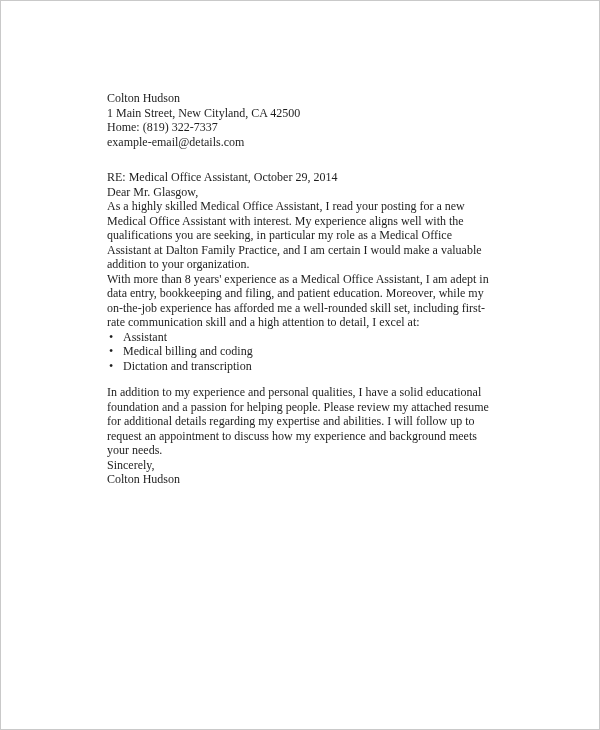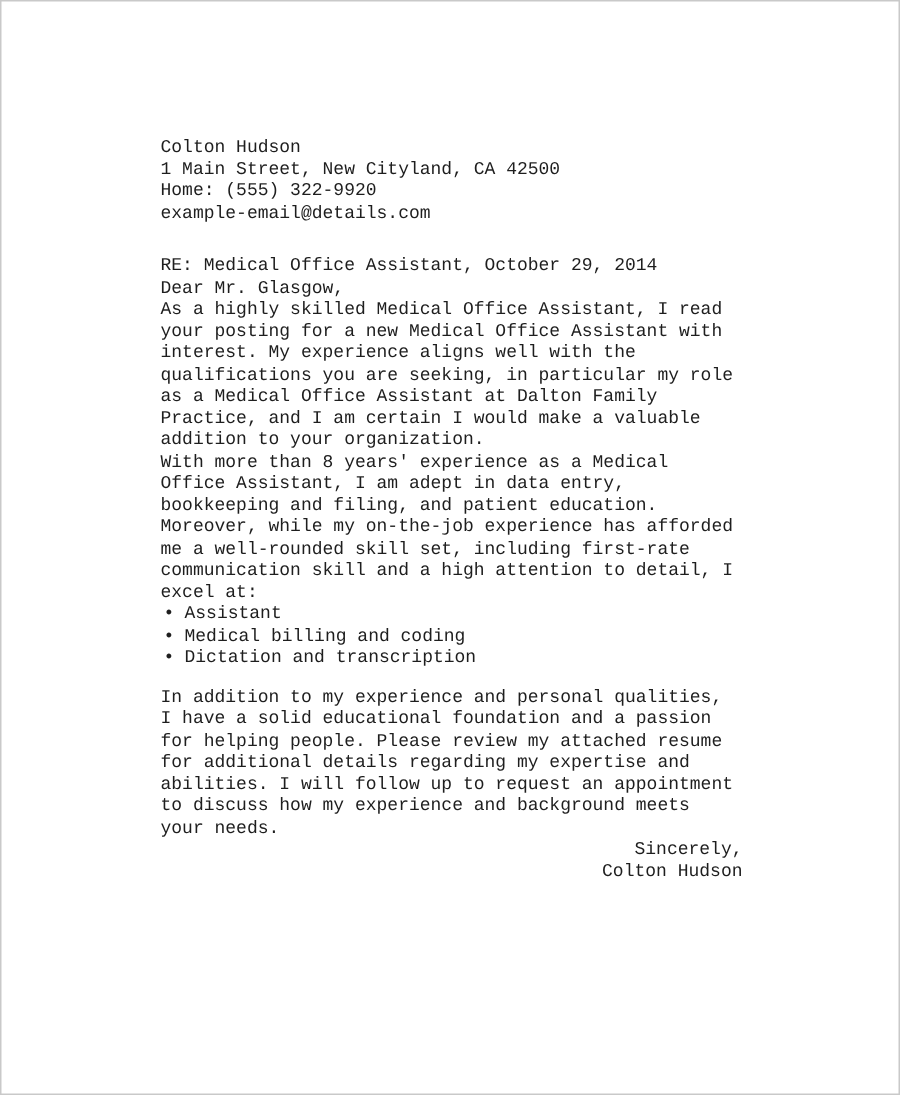--- a/index.html
+++ b/index.html
@@ -7,21 +7,21 @@
     padding: 0;
     background: #ffffff;
   }
   .page {
     position: relative;
     width: 600px;
     height: 730px;
     box-sizing: border-box;
     background: #ffffff;
     border: 1px solid #c9c9c9;
-    font-family: Liberation Mono, monospace;
+    font-family: Liberation Serif, serif;
     font-size: 12px;
     line-height: 14.5px;
     color: #1e1e1e;
     overflow: hidden;
   }
   .content {
     position: absolute;
     left: 106px;
     top: 90px;
     width: 388px;
@@ -49,33 +49,33 @@
   }
   ul.bullets li::before {
     content: "\2022";
     position: absolute;
     left: 2px;
     top: 0;
   }
   .para-3      { margin: 0 0 10px 0; }
   .thanks      { margin: 0 0 27px 0; }
   .signature   { margin: 0; }
-  .signature div { margin: 0; text-align: right; }
+  .signature div { margin: 0; }
 </style>
 </head>
 <body>
 
 <div class="page">
   <div class="content">
 
     <p class="name">Colton Hudson</p>
 
     <div class="address">
       <div>1 Main Street, New Cityland, CA 42500</div>
-      <div>Home: (555) 322-9920</div>
+      <div>Home: (819) 322-7337</div>
       <div>example-email@details.com</div>
     </div>
 
     <p class="re">RE: Medical Office Assistant, October 29, 2014</p>
 
     <p class="salutation">Dear Mr. Glasgow,</p>
 
     <p class="para-1">As a highly skilled Medical Office Assistant, I read your posting for a new Medical Office Assistant with interest. My experience aligns well with the qualifications you are seeking, in particular my role as a Medical Office Assistant at Dalton Family Practice, and I am certain I would make a valuable addition to your organization.</p>
 
     <p class="para-2">With more than 8 years' experience as a Medical Office Assistant, I am adept in data entry, bookkeeping and filing, and patient education. Moreover, while my on-the-job experience has afforded me a well-rounded skill set, including first-rate communication skill and a high attention to detail, I excel at:</p>

